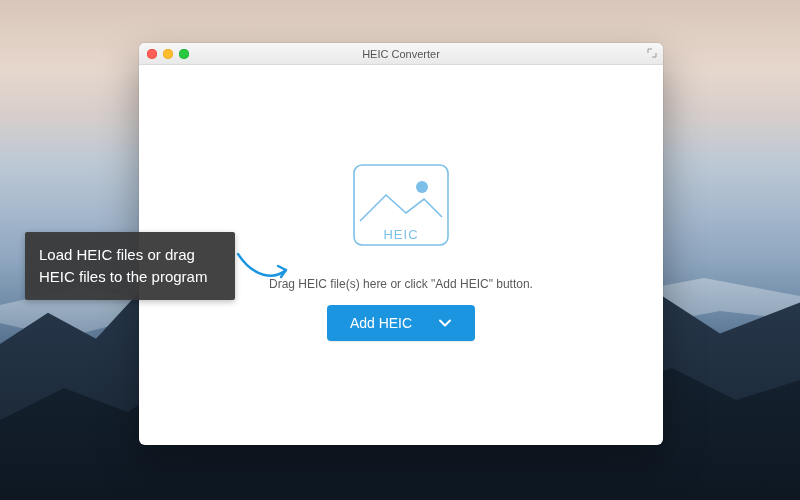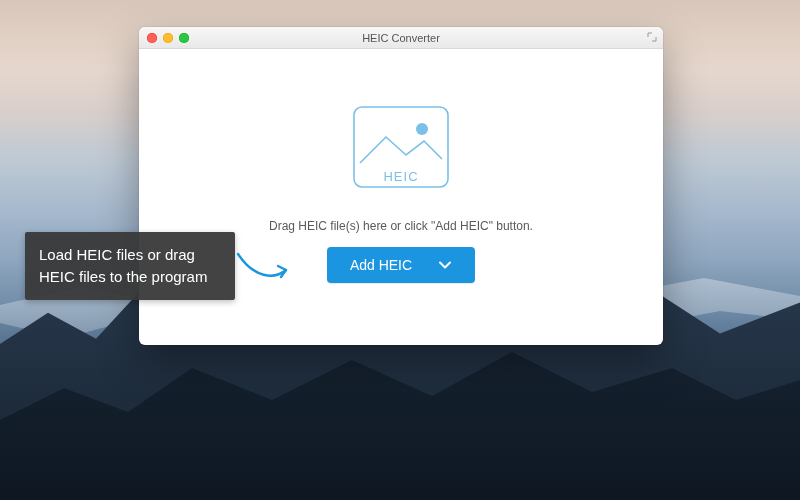--- a/index.html
+++ b/index.html
@@ -24,21 +24,21 @@
     background: linear-gradient(180deg,#182635 0%, #0e1722 100%);
     clip-path: polygon(0% 100%, 0% 60%, 8% 44%, 16% 56%, 24% 34%, 34% 50%, 44% 30%, 54% 48%, 64% 26%, 74% 46%, 84% 34%, 92% 50%, 100% 40%, 100% 100%);
   }
   .mtn-snow {
     position:absolute; left:0; right:0; bottom:120px; height:150px;
     background: linear-gradient(180deg, rgba(255,255,255,0.85), rgba(220,228,236,0.4));
     clip-path: polygon(0% 100%, 0% 50%, 10% 38%, 18% 46%, 28% 30%, 38% 44%, 48% 24%, 58% 40%, 68% 28%, 78% 42%, 88% 32%, 100% 44%, 100% 60%, 90% 54%, 78% 66%, 66% 52%, 54% 68%, 42% 56%, 30% 70%, 18% 58%, 8% 72%, 0% 62%);
     opacity:0.5;
   }
   .window {
-    position:absolute; left:139px; top:27px; width:524px; height:318px;
+    position:absolute; left:139px; top:43px; width:524px; height:402px;
     background:#ffffff; border-radius:6px;
     box-shadow: 0 18px 40px rgba(0,0,0,0.35), 0 0 0 1px rgba(0,0,0,0.05);
     overflow:hidden;
   }
   .titlebar {
     height:22px; width:100%;
     background: linear-gradient(180deg,#f7f7f7,#e9e9e9);
     border-bottom:1px solid #d9d9d9;
     display:flex; align-items:center; position:relative;
   }

